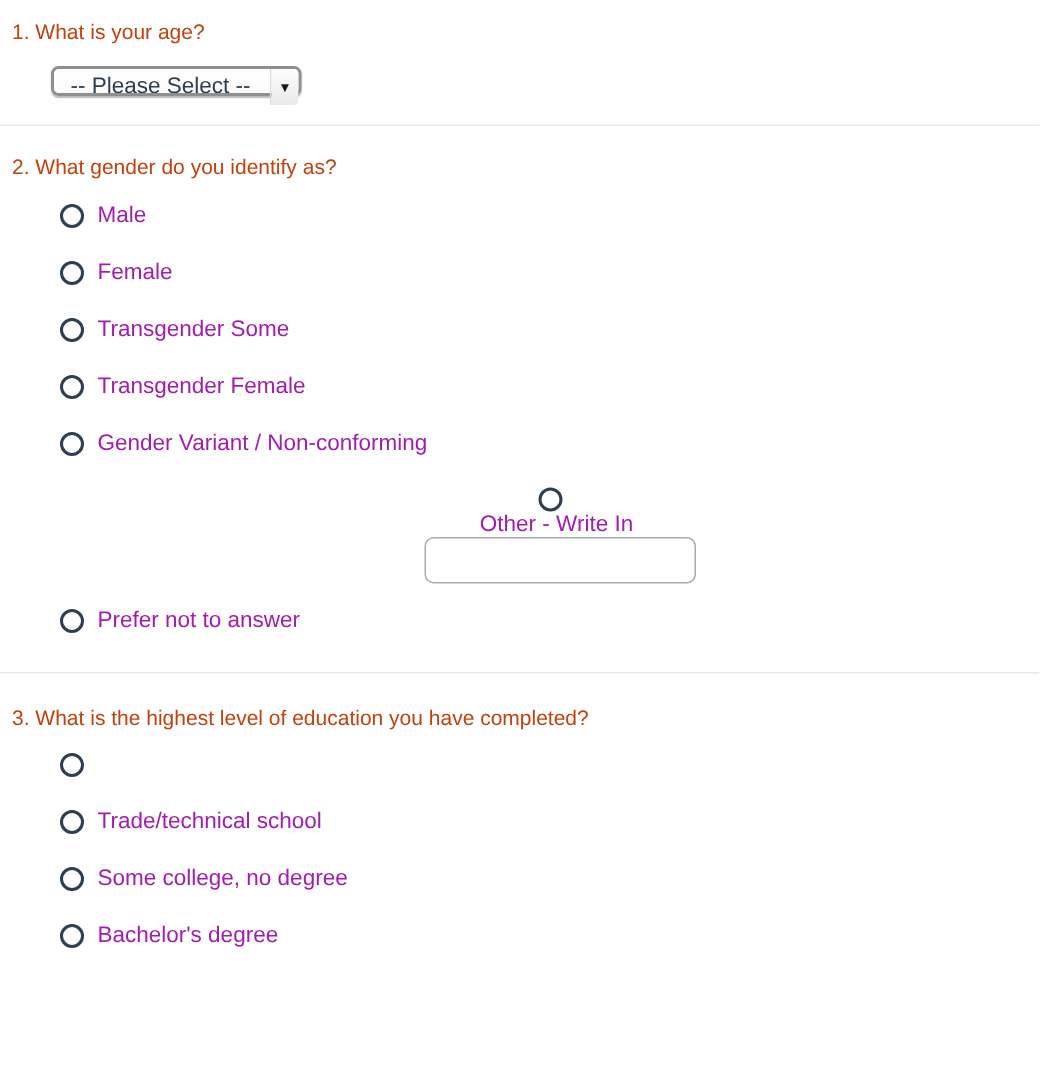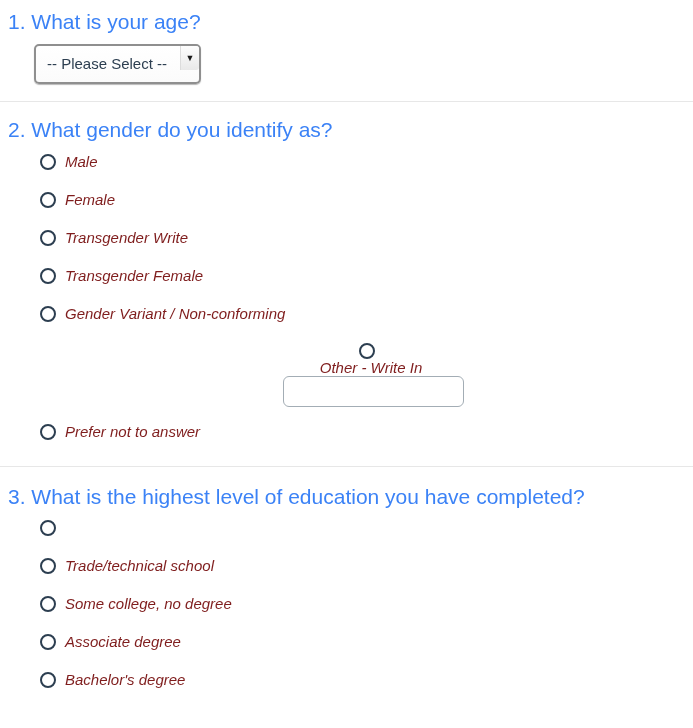--- a/index.html
+++ b/index.html
@@ -8,23 +8,23 @@
     width: 693px;
     height: 728px;
     font-family: "Liberation Sans", sans-serif;
     font-size: 15px;
     color: #2c3e50;
     overflow: hidden;
   }
   .survey { padding: 12px 0 0 8px; }
 
   .q-title {
-    font-size: 21px;
+    font-size: 14px;
     line-height: 19px;
-    color: #3b82f6;
+    color: #c2410c;
   }
 
   .divider {
     border: none;
     border-top: 1px solid #e7e7e7;
     height: 0;
     width: 100%;
     margin-left: -8px;
     padding: 0;
     width: 693px;
@@ -36,21 +36,21 @@
   .select-wrap {
     position: relative;
     display: inline-block;
     margin: 13px 0 0 26px;
   }
   .age-select {
     -webkit-appearance: none;
     -moz-appearance: none;
     appearance: none;
     width: 167px;
-    height: 40px;
+    height: 20px;
     border: 2px solid #8f8f8f;
     border-radius: 5px;
     background: linear-gradient(#ffffff, #fbfbfb);
     box-shadow: 0 1px 1px rgba(0,0,0,0.28);
     font-family: "Liberation Sans", sans-serif;
     font-size: 15px;
     color: #2c3e50;
     padding: 0 24px 0 11px;
     line-height: 24px;
   }
@@ -90,23 +90,22 @@
     border: 2px solid #2c3e50;
     border-radius: 50%;
     background: #ffffff;
     flex-shrink: 0;
     cursor: pointer;
   }
   .opt-label {
     margin-left: 9px;
     font-size: 15px;
     line-height: 17px;
-    color: #7f1d1d;
+    color: #a21caf;
     white-space: nowrap;
-    font-style: italic;
   }
   .other-input {
     margin-left: 14px;
     width: 181px;
     height: 31px;
     border: 1.5px solid #a3adb5;
     border-radius: 6px;
     background: #ffffff;
     font-family: "Liberation Sans", sans-serif;
     font-size: 15px;
@@ -138,21 +137,21 @@
       <div class="opt">
         <input type="radio" name="q2" class="radio" style="">
         <label class="opt-label">Male</label>
       </div>
       <div class="opt">
         <input type="radio" name="q2" class="radio" style="">
         <label class="opt-label">Female</label>
       </div>
       <div class="opt">
         <input type="radio" name="q2" class="radio" style="">
-        <label class="opt-label">Transgender Write</label>
+        <label class="opt-label">Transgender Some</label>
       </div>
       <div class="opt">
         <input type="radio" name="q2" class="radio" style="">
         <label class="opt-label">Transgender Female</label>
       </div>
       <div class="opt">
         <input type="radio" name="q2" class="radio" style="">
         <label class="opt-label">Gender Variant / Non-conforming</label>
       </div>
       <div class="opt other-row">
@@ -178,22 +177,18 @@
       <div class="opt">
         <input type="radio" name="q3" class="radio" style="">
         <label class="opt-label">Trade/technical school</label>
       </div>
       <div class="opt">
         <input type="radio" name="q3" class="radio" style="">
         <label class="opt-label">Some college, no degree</label>
       </div>
       <div class="opt">
         <input type="radio" name="q3" class="radio" style="">
-        <label class="opt-label">Associate degree</label>
-      </div>
-      <div class="opt">
-        <input type="radio" name="q3" class="radio" style="">
         <label class="opt-label">Bachelor's degree</label>
       </div>
     </div>
   </section>
 
 </div>
 
 </body></html>

